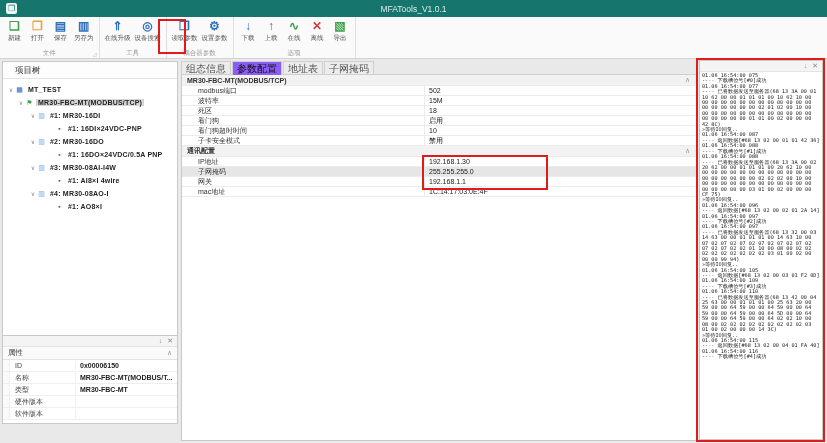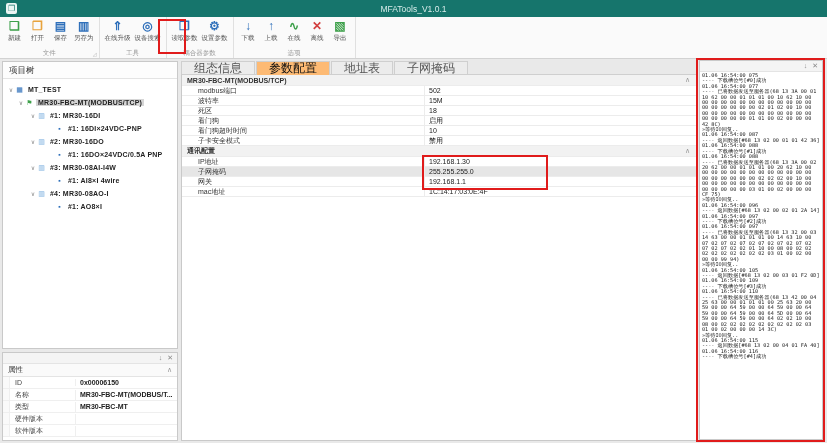--- a/index.html
+++ b/index.html
@@ -16,47 +16,47 @@
   .rgroup { position:relative; display:flex; flex-direction:column; border-right:1px solid #e0e0e0; padding:1px 3px 0 3px; }
   .rbuttons { display:flex; flex:1; }
   .rbtn { min-width:23px; padding:1px 2px 0 2px; display:flex; flex-direction:column; align-items:center; cursor:pointer; border-radius:2px; }
   .tbico { font-size:12px; height:15px; line-height:14px; font-weight:bold; }
   .rbtn .blabel { font-size:6.5px; color:#555; white-space:nowrap; }
   .rgroup-label { text-align:center; font-size:6.5px; color:#9a9a9a; height:10px; line-height:9px; }
   .launcher { position:absolute; right:2px; bottom:1px; font-size:5px; color:#aaa; }
 
   
   .panel { position:absolute; background:#fff; border:1px solid #c9c9c9; }
-  .phead { height:17px; line-height:16px; padding:0 6px; font-size:8.5px; color:#333; border-bottom:1px solid #e4e4e4; background:#fdfdfd; }
+  .phead { height:17px; line-height:16px; padding:0 12px; font-size:8.5px; color:#333; border-bottom:1px solid #e4e4e4; background:#fdfdfd; }
   .iconrow { height:11px; display:flex; justify-content:flex-end; align-items:center; gap:5px; padding:0 4px; background:#f4f4f4; border-bottom:1px solid #e4e4e4; }
   .iconrow span { font-size:7px; color:#8a8a8a; line-height:10px; cursor:pointer; }
 
   
   .panel-tree { left:2px; top:61px; width:176px; height:288px; }
   .tree { padding-top:4px; }
   .trow { height:13px; display:flex; align-items:center; font-size:7px; white-space:nowrap; cursor:pointer; }
   .trow .exp { width:8px; color:#888; font-size:6px; text-align:center; }
   .trow .nico { width:9px; font-size:7px; text-align:center; margin-right:2px; }
   .trow .lbl { padding:0 2px; color:#222; font-weight:bold; letter-spacing:0.2px; }
   .trow.sel .lbl { background:#d6d6d6; }
   .lvl0{ padding-left:4px; } .lvl1{ padding-left:14px; } .lvl2{ padding-left:26px; } .lvl3{ padding-left:44px; }
 
   
-  .panel-props { left:2px; top:352px; width:176px; height:89px; }
+  .panel-props { left:2px; top:335px; width:176px; height:89px; }
   .prophead { height:13px; line-height:12px; padding:0 5px; font-size:7.5px; background:#fafafa; border-bottom:1px solid #e4e4e4; position:relative; }
   .prophead::after { content:"∧"; position:absolute; right:5px; top:0; color:#999; font-size:7px; }
   .prow { display:flex; height:12px; border-bottom:1px solid #efefef; font-size:7px; align-items:center; }
   .prow .gut { width:7px; height:100%; border-right:1px solid #efefef; background:#fafafa; }
   .prow .pl { width:66px; padding-left:5px; color:#444; border-right:1px solid #efefef; }
   .prow .pv { flex:1; padding-left:4px; font-weight:bold; color:#222; overflow:hidden; white-space:nowrap; }
 
   
   .tabbar { position:absolute; left:181px; top:61px; height:14px; display:flex; gap:1px; }
-  .tab { padding:0 12px; font-size:12px; line-height:13px; background:#ececec; border:1px solid #cfcfcf; border-bottom:none; color:#555; cursor:pointer; }
-  .tab.active { background:#fdba74; color:#111; position:relative; z-index:2; }
+  .tab { padding:0 4px; font-size:10px; line-height:13px; background:#ececec; border:1px solid #cfcfcf; border-bottom:none; color:#555; cursor:pointer; }
+  .tab.active { background:#8b5cf6; color:#111; position:relative; z-index:2; }
   .panel-main { left:181px; top:74px; width:516px; height:367px; border-top:1px solid #cfcfcf; }
   .ptable { width:100%; }
   .prowm { display:flex; height:10px; border-bottom:1px solid #ececec; font-size:7px; align-items:center; }
   .prowm .cl { width:243px; padding-left:16px; color:#333; overflow:hidden; white-space:nowrap; border-right:1px solid #ececec; height:100%; display:flex; align-items:center; }
   .prowm .cv { flex:1; padding-left:4px; color:#222; white-space:nowrap; }
   .prowm.sec { height:11px; background:#f2f2f2; font-weight:bold; position:relative; }
   .prowm.sec .cl { padding-left:5px; border-right:none; width:auto; }
   .prowm.sec::after { content:"∧"; position:absolute; right:6px; top:1px; color:#999; font-size:7px; font-weight:normal; }
   .prowm.selr { background:#e6e6e6; }
 

